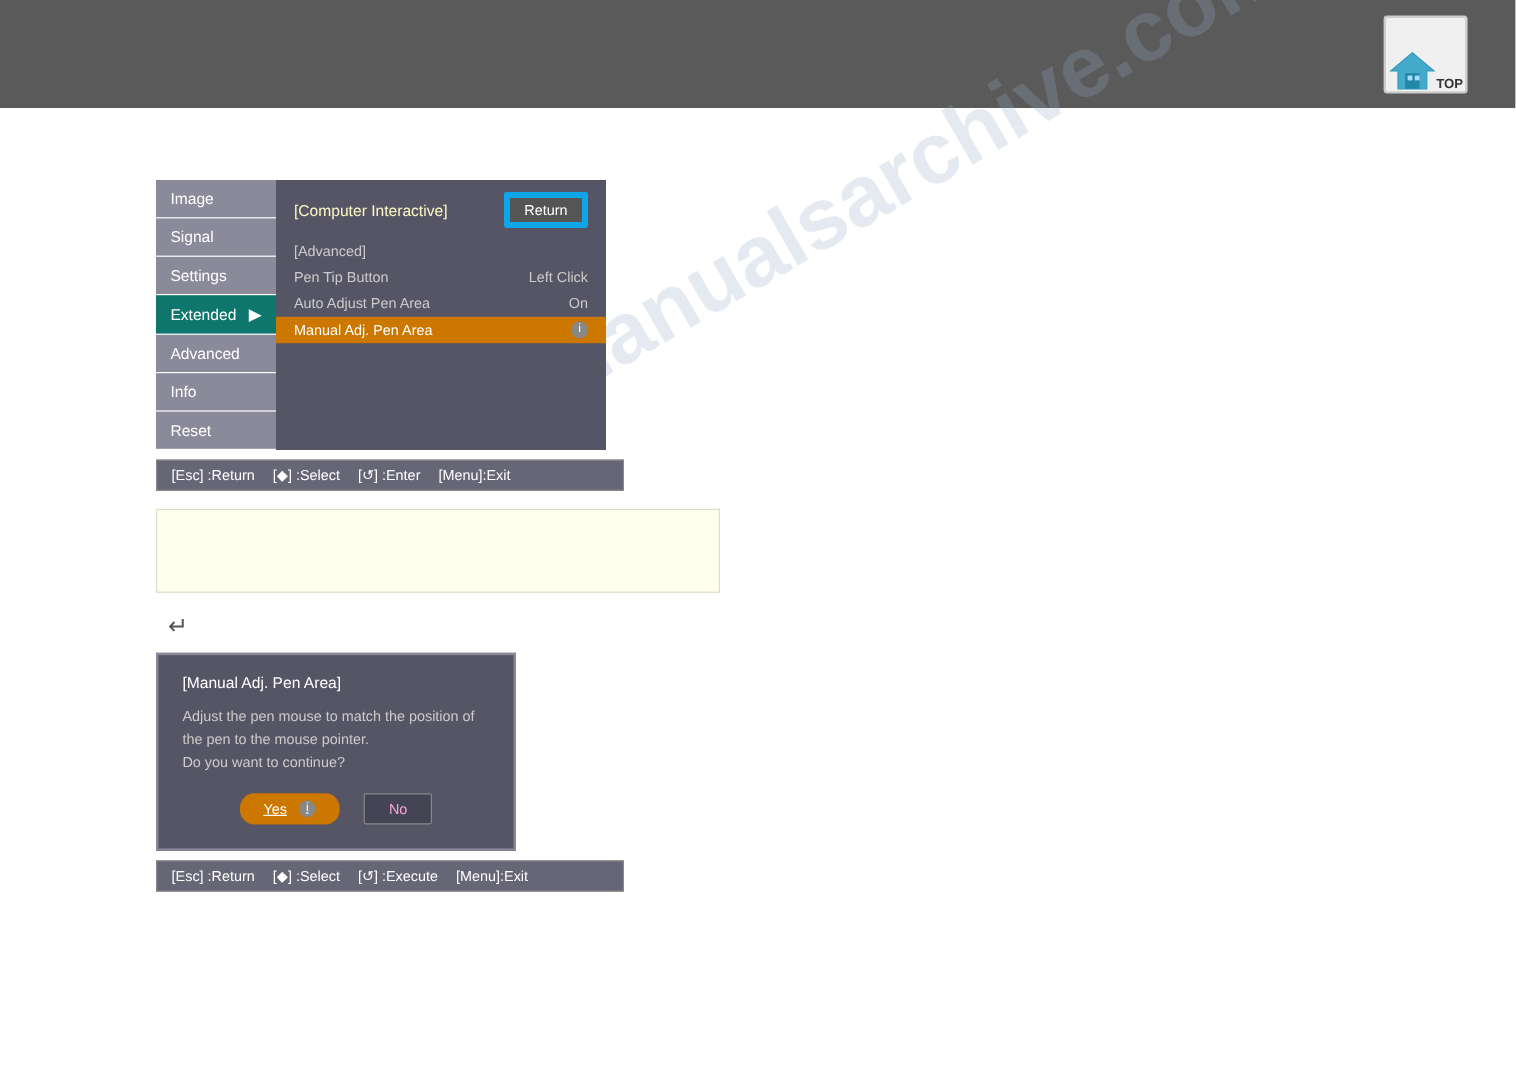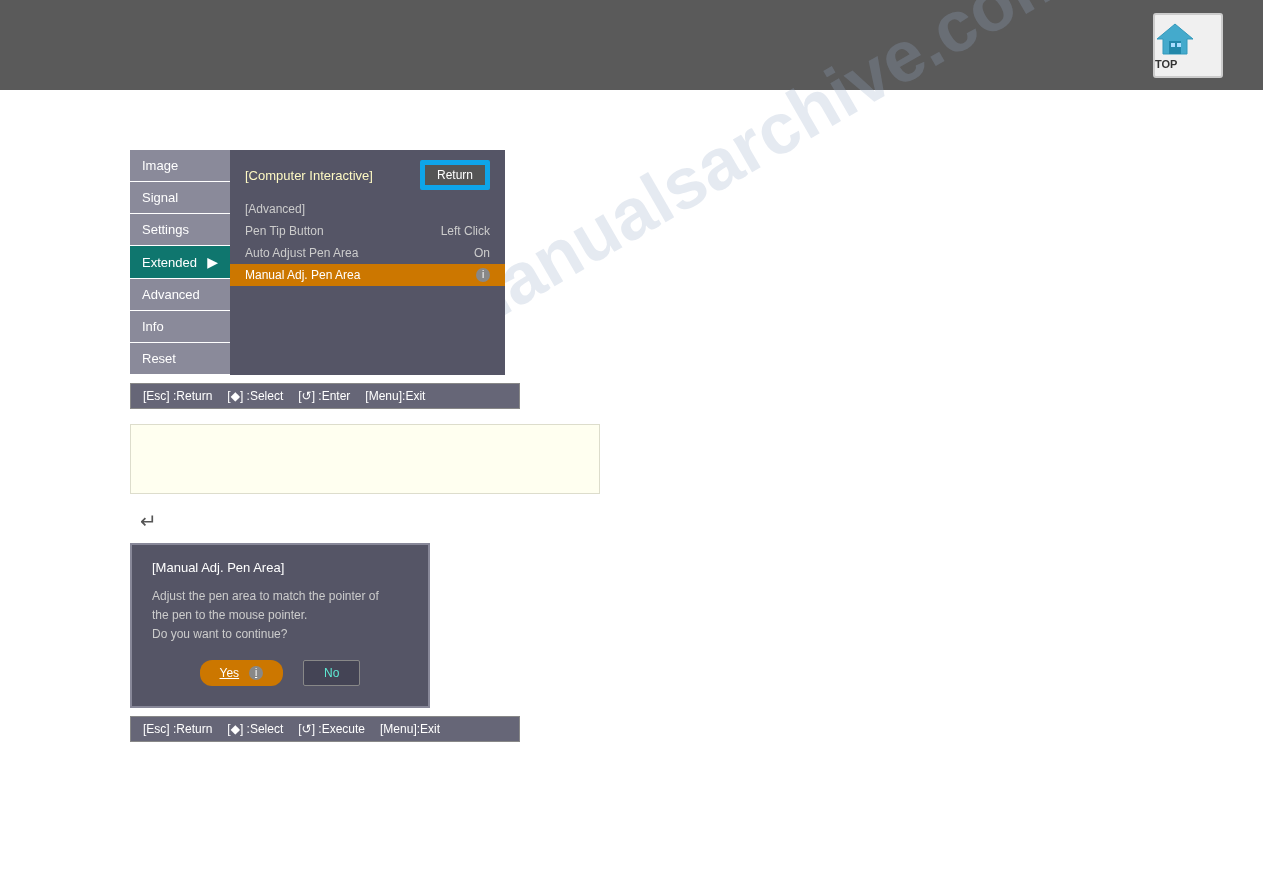--- a/index.html
+++ b/index.html
@@ -22,22 +22,22 @@
       align-items: center;
       justify-content: flex-end;
       padding-right: 40px;
     }
     .top-icon {
       width: 70px;
       height: 65px;
       background: #f0f0f0;
       border: 2px solid #cccccc;
       display: flex;
-      flex-direction: column;
-      align-items: flex-start;
+      flex-direction: row;
+      align-items: flex-end;
       justify-content: center;
       border-radius: 3px;
     }
     .top-icon .house-svg {
       width: 40px;
       height: 35px;
     }
     .top-icon .top-label {
       font-size: 11px;
       font-weight: bold;
@@ -232,21 +232,21 @@
       font-size: 12px;
       cursor: pointer;
       border-radius: 12px;
       display: flex;
       align-items: center;
       gap: 5px;
       text-decoration: underline;
     }
     .btn-no {
       background: #444455;
-      color: #5eead4;
+      color: #f9a8d4;
       border: 1px solid #888;
       padding: 5px 20px;
       font-size: 12px;
       cursor: pointer;
       border-radius: 2px;
     }
 
     
     .status-bar2 {
       margin-top: 8px;
@@ -337,21 +337,21 @@
 
   <div class="info-box">
     <span></span>
   </div>
 
   <div class="enter-arrow">↵</div>
 
   <div class="dialog-container">
     <div class="dialog-title">[Manual Adj. Pen Area]</div>
     <div class="dialog-text">
-      <span>Adjust the pen area to match the pointer of</span><br>
+      <span>Adjust the pen mouse to match the position of</span><br>
       <span>the pen to the mouse pointer.</span><br>
       <span>Do you want to continue?</span>
     </div>
     <div class="dialog-buttons">
       <button class="btn-yes">
         <span>Yes</span>
         <span class="info-icon">i</span>
       </button>
       <button class="btn-no">No</button>
     </div>

